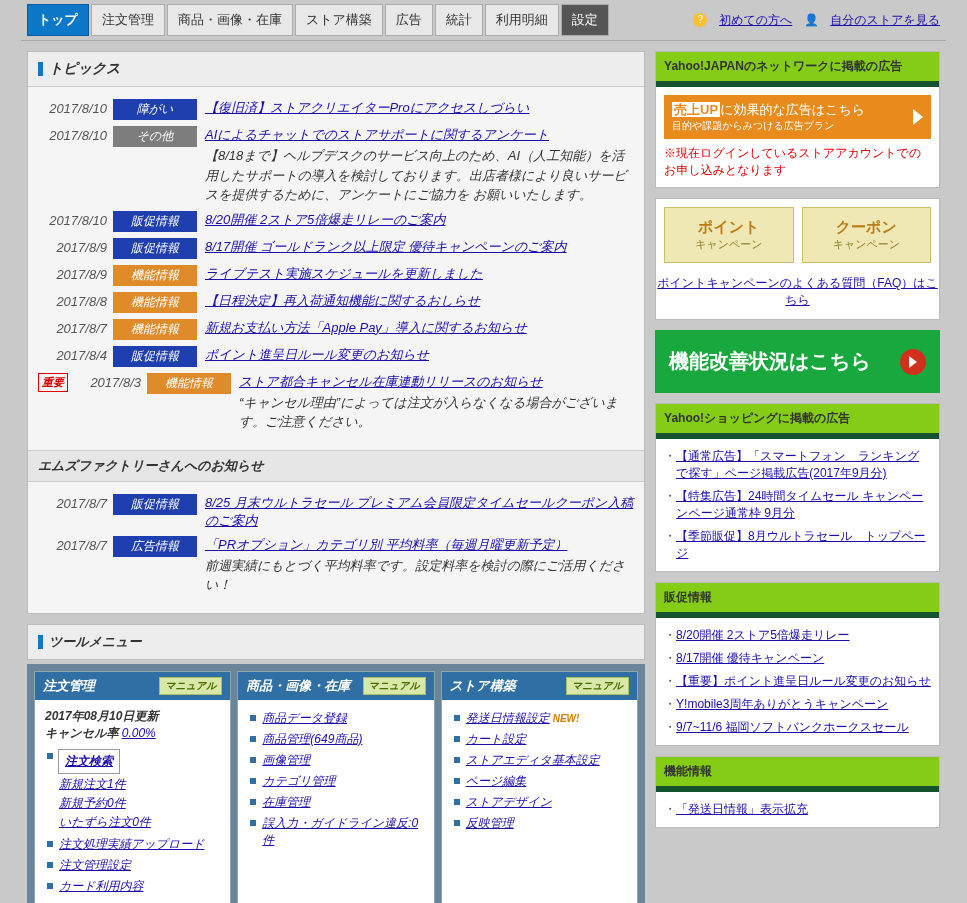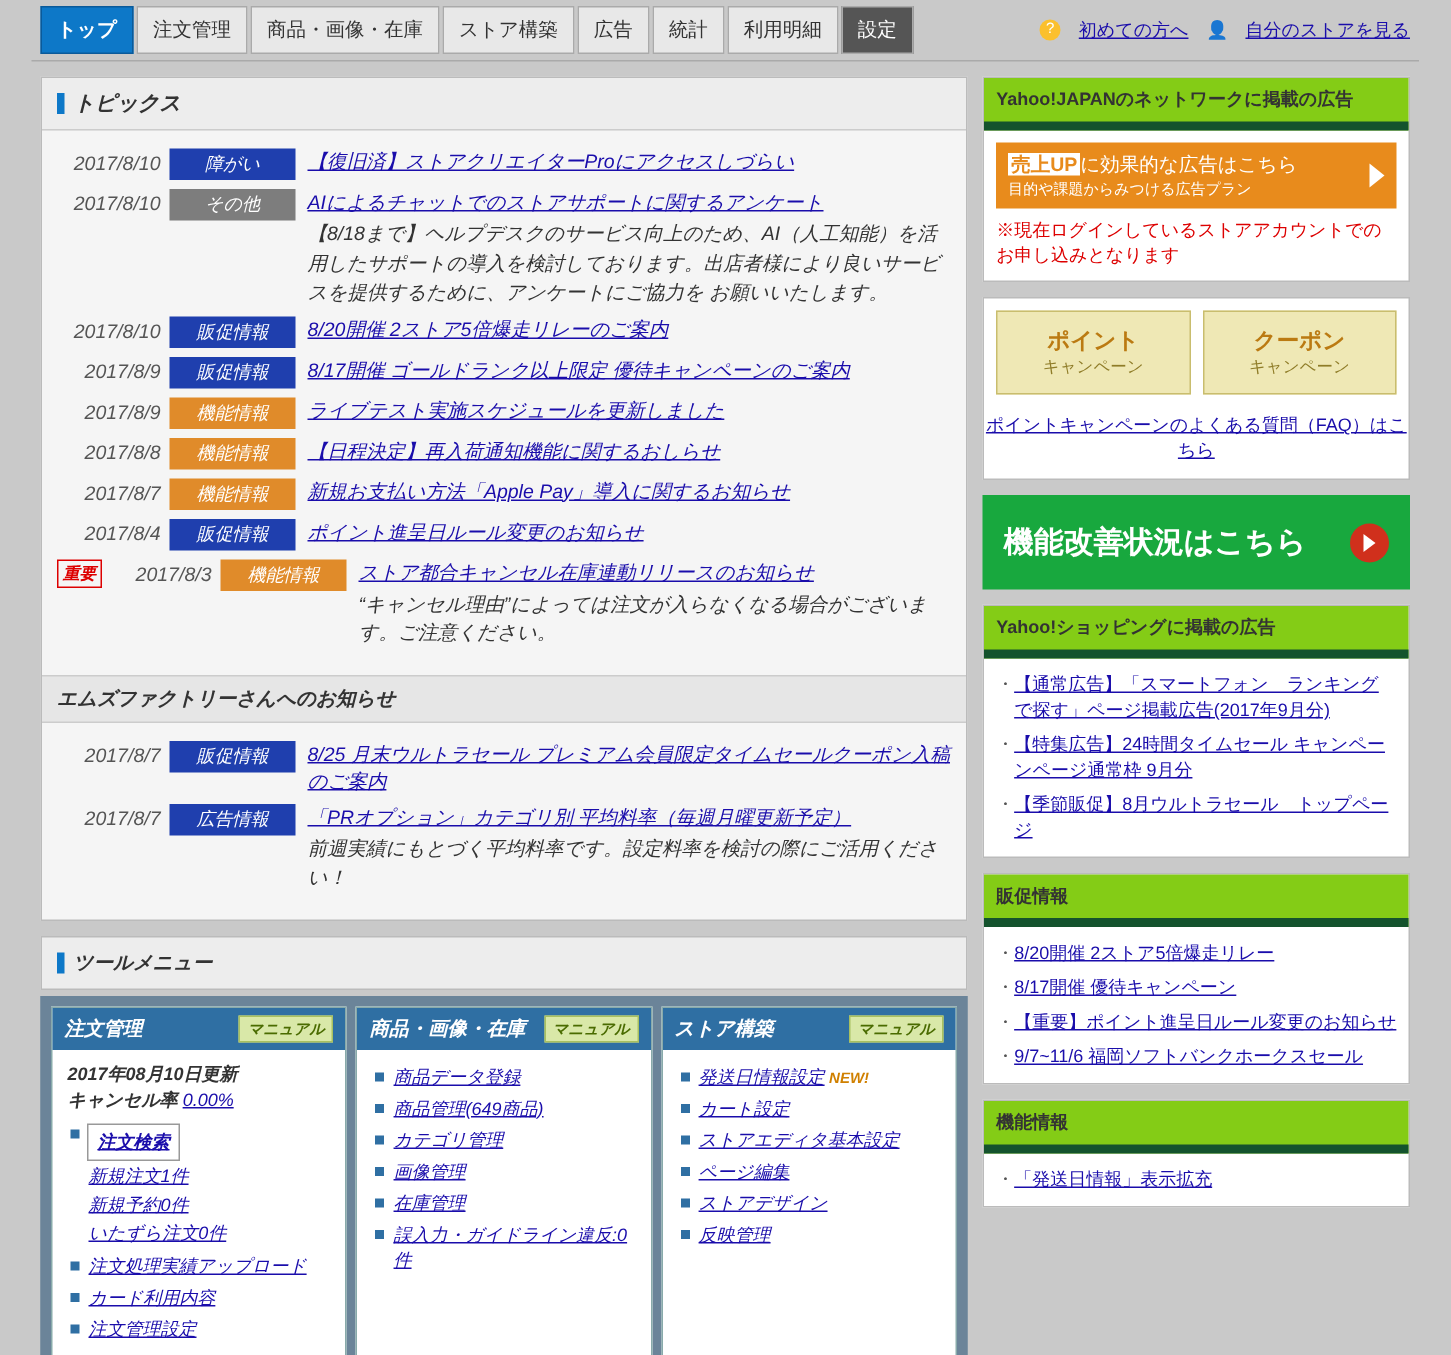--- a/index.html
+++ b/index.html
@@ -174,36 +174,36 @@
             <div><span style="font-weight:bold;">キャンセル率</span> <a href="#">0.00%</a></div>
             <ul class="tool-list" style="margin-top:4px;">
               <li><span class="highlight-box"><a href="#" style="font-weight:bold;">注文検索</a></span>
                 <ul class="sub-list">
                   <li><a href="#">新規注文1件</a></li>
                   <li><a href="#">新規予約0件</a></li>
                   <li><a href="#">いたずら注文0件</a></li>
                 </ul>
               </li>
               <li><a href="#">注文処理実績アップロード</a></li>
+              <li><a href="#">注文管理設定</a></li>
               <li><a href="#">カード利用内容</a></li>
-              <li><a href="#">注文管理設定</a></li>
             </ul>
           </div>
         </div>
         <div class="tool-panel">
           <div class="tool-panel-header">
             <span>商品・画像・在庫</span>
             <span class="manual-btn">マニュアル</span>
           </div>
           <div class="tool-body">
               <ul class="tool-list" id="product-list">
                 <li><a href="#">商品データ登録</a></li>
                 <li><a href="#">商品管理(649商品)</a></li>
+                <li><a href="#">画像管理</a></li>
                 <li><a href="#">カテゴリ管理</a></li>
-                <li><a href="#">画像管理</a></li>
                 <li><a href="#">在庫管理</a></li>
                 <li><a href="#">誤入力・ガイドライン違反:0件</a></li>
               </ul>
             </div>
         </div>
         <div class="tool-panel">
           <div class="tool-panel-header">
             <span>ストア構築</span>
             <span class="manual-btn">マニュアル</span>
           </div>
@@ -263,20 +263,21 @@
             <li><a href="#">【季節販促】8月ウルトラセール　トップページ</a></li>
           </ul>
       </div>
 
       <div class="right-panel">
         <div class="right-panel-header">販促情報</div>
         <ul class="link-list" id="promo-list">
             <li><a href="#">8/20開催 2ストア5倍爆走リレー</a></li>
             <li><a href="#">8/17開催 優待キャンペーン</a></li>
             <li><a href="#">【重要】ポイント進呈日ルール変更のお知らせ</a></li>
+            <li><a href="#">Y!mobile3周年ありがとうキャンペーン</a></li>
             <li><a href="#">9/7~11/6 福岡ソフトバンクホークスセール</a></li>
           </ul>
       </div>
 
       <div class="right-panel">
         <div class="right-panel-header">機能情報</div>
         <ul class="link-list" id="func-list">
             <li><a href="#">「発送日情報」表示拡充</a></li>
           </ul>
       </div>

